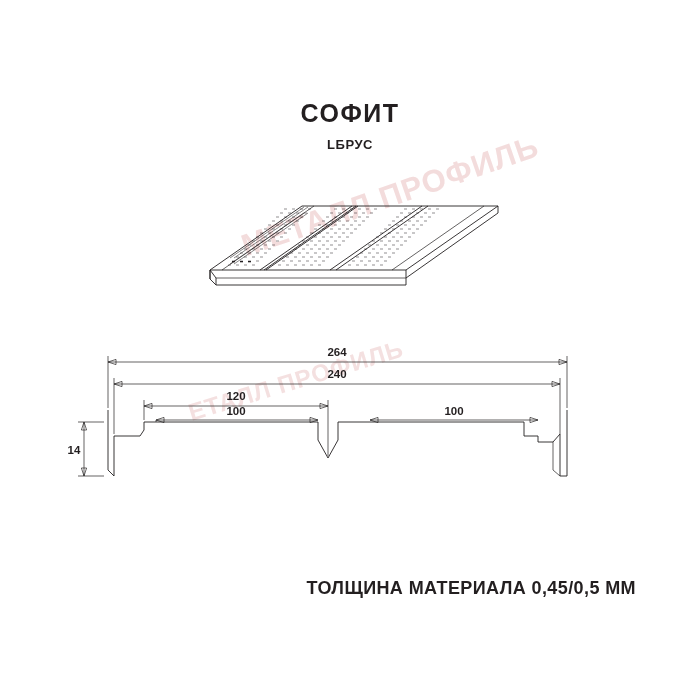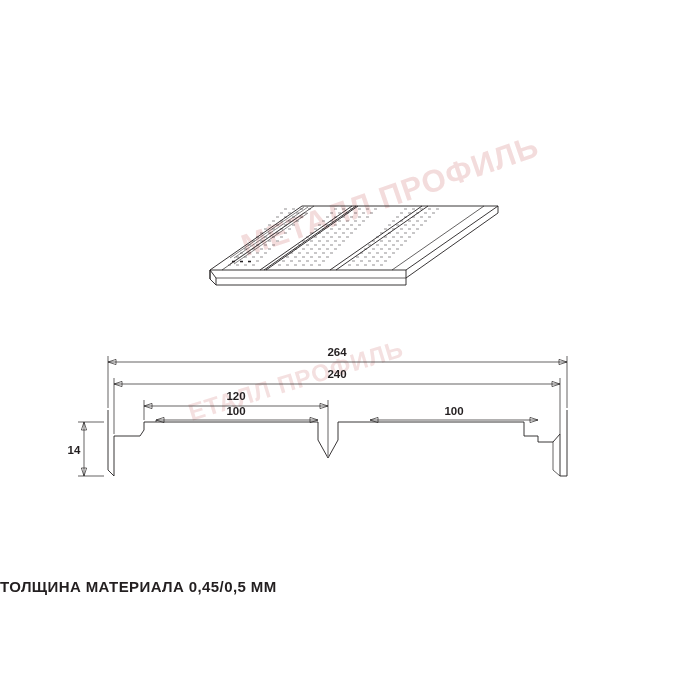--- a/index.html
+++ b/index.html
@@ -84,22 +84,22 @@
     position: absolute;
     left: 48px;
     top: 330px;
   }
   
   .footer {
     position: absolute;
     top: 578px;
     left: 0;
     width: 636px;
-    text-align: left;
-    font-size: 15px;
+    text-align: right;
+    font-size: 18px;
     font-weight: bold;
     letter-spacing: 0.4px;
   }
   svg { display: block; overflow: visible; }
   .ln { fill: none; stroke: #231f20; stroke-width: 0.9; }
   .ln-thin { fill: none; stroke: #231f20; stroke-width: 0.7; }
   .dim-txt {
     font-family: "Liberation Sans", sans-serif;
     font-size: 11.5px;
     font-weight: bold;
@@ -110,20 +110,24 @@
 </head>
 <body>
 
 <div class="page">
 
   <div class="watermark">
     <div class="wm-text">МЕТАЛЛ ПРОФИЛЬ</div>
     <div class="wm-text2">ЕТАЛЛ ПРОФИЛЬ</div>
   </div>
 
+  <div class="title-block">
+    <div class="title">СОФИТ</div>
+    <div class="subtitle">LБРУС</div>
+  </div>
 
   <div class="iso-wrap">
     <svg width="340" height="140" viewBox="0 0 340 140">
 
       <g>
         <path class="ln" d="M 30 95 L 122 31 L 318 31 L 318 38 L 226 103 L 226 110 L 36 110 L 30 104 Z"></path>
 
         <path class="ln" d="M 30 95 L 226 95 L 318 31"></path>
         <path class="ln" d="M 226 95 L 226 103"></path>
         <path class="ln" d="M 30 95 L 30 104"></path>

